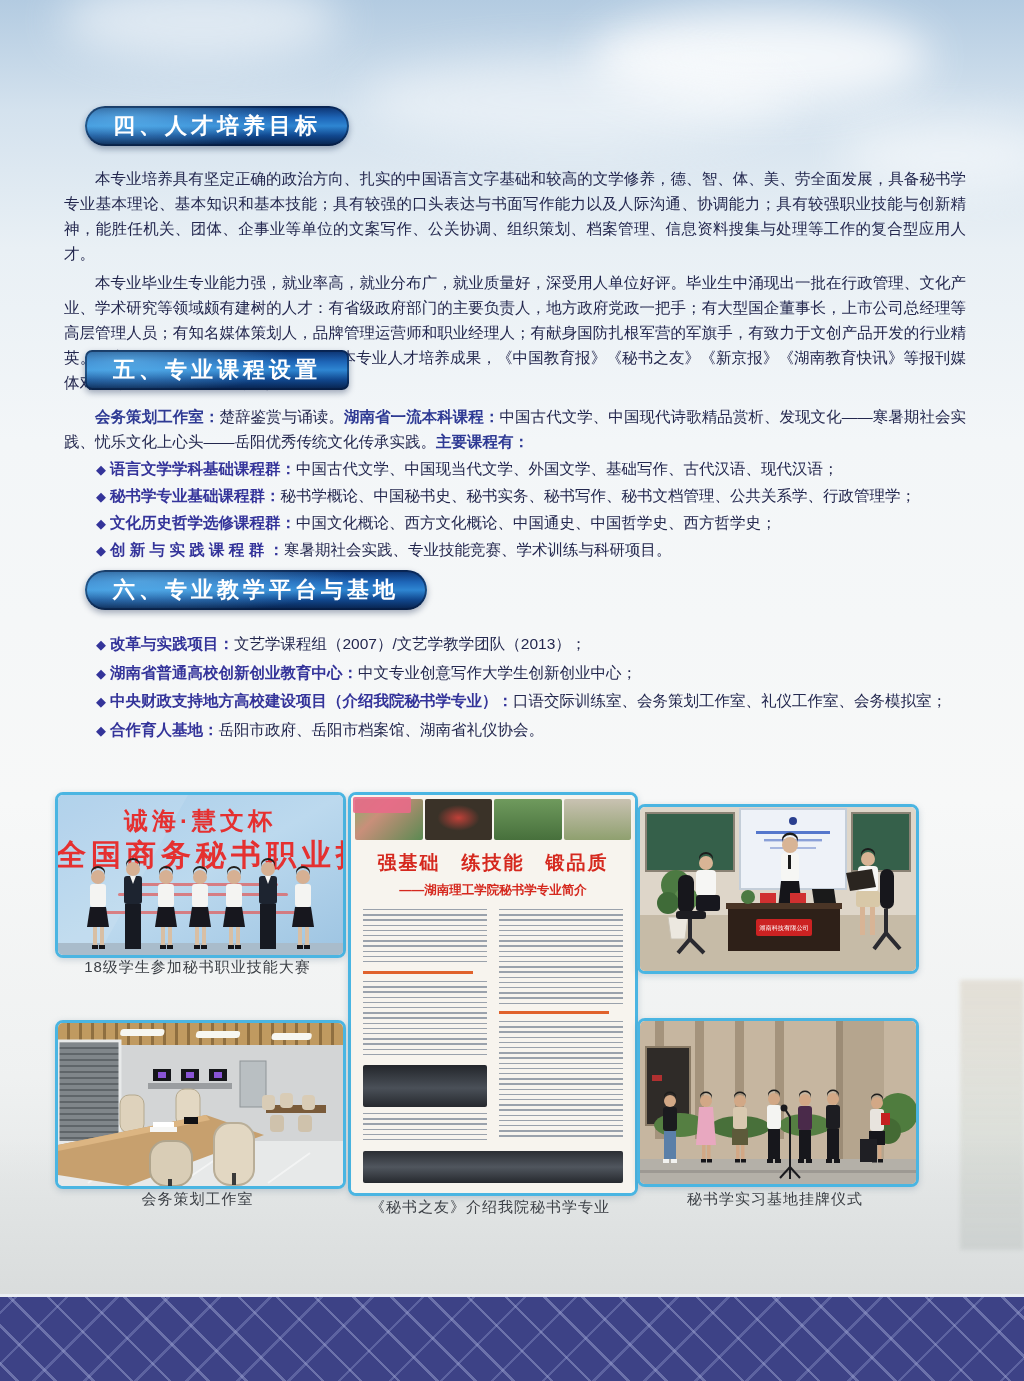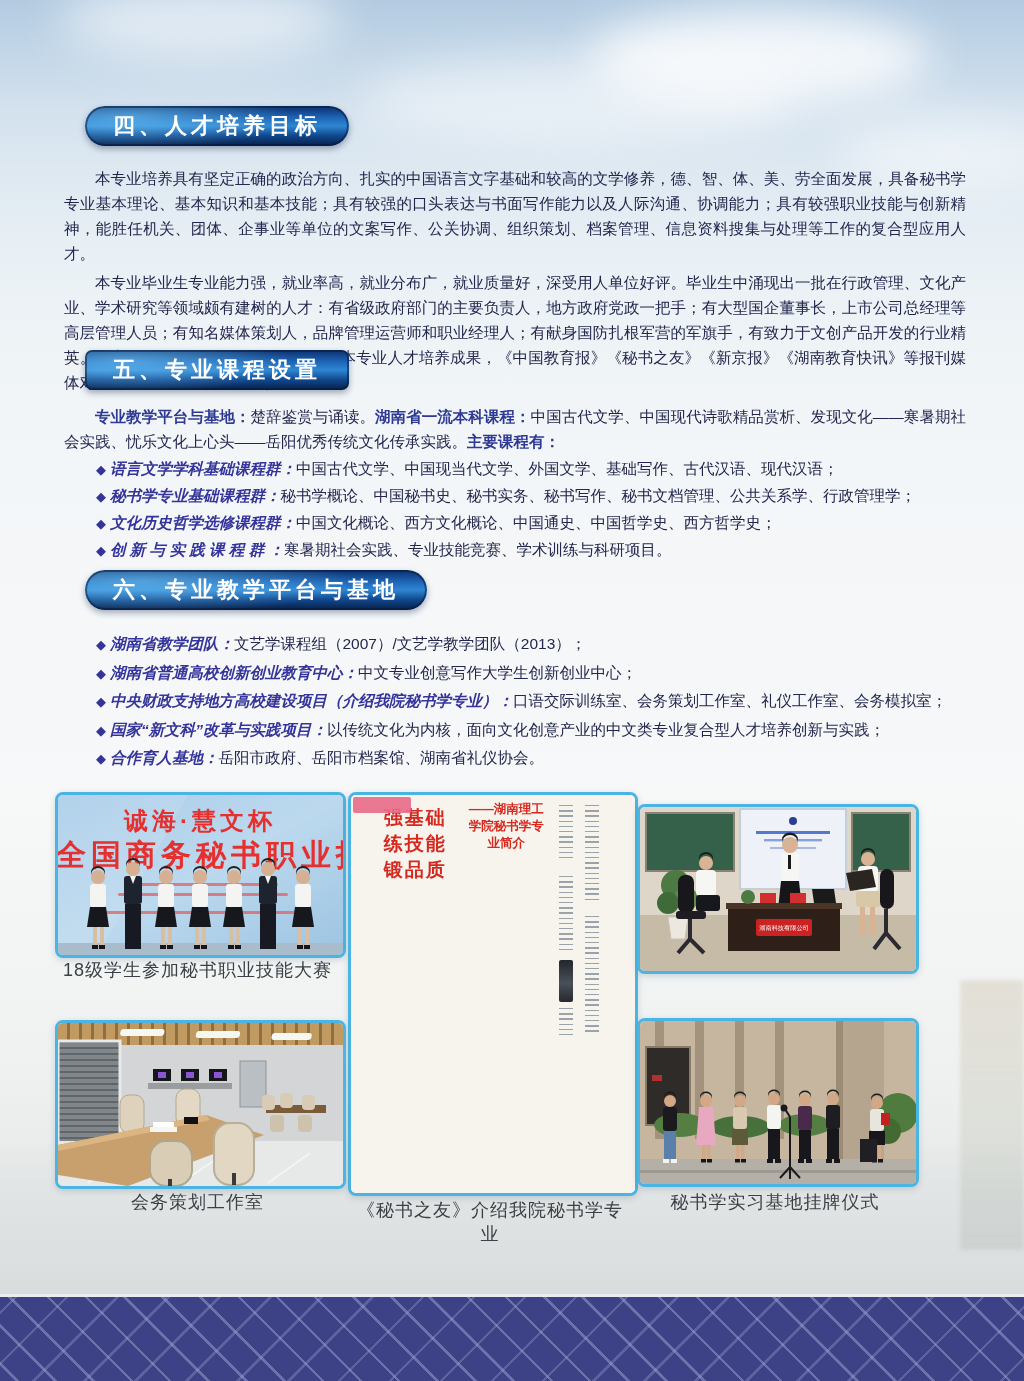--- a/index.html
+++ b/index.html
@@ -26,29 +26,29 @@
       radial-gradient(130% 170% at 16% 28%,rgba(125,212,255,.55) 0%,rgba(125,212,255,0) 48%),
       linear-gradient(180deg,#0b2f6b 0%,#1e66b8 30%,#2e86d2 50%,#11488f 74%,#071f47 100%);
     box-shadow:0 3px 6px rgba(10,30,70,.35), inset 0 0 0 2px rgba(6,25,60,.55);}
   .textblock{position:absolute;left:64px;width:902px;color:#23274e;font-size:15.5px;line-height:25px;text-align:justify;}
   .textblock p{margin:0 0 4px 0;text-indent:2em;}
   .lead{color:#2e3a94;font-weight:bold;}
   .bullets{position:absolute;left:96px;width:872px;font-size:15.5px;}
   .bline{display:block;line-height:26px;white-space:nowrap;}
   .b6 .bline{line-height:27.5px;}
   .diamond{color:#34349a;font-size:13px;margin-right:4px;}
-  .blabel{color:#34349a;font-weight:bold;font-style:italic;}
+  .blabel{color:#34349a;font-weight:bold;}
   .btext{color:#23274e;}
   .photo{position:absolute;border:3px solid #4ab5e2;border-radius:8px;overflow:hidden;background:#fff;
     box-shadow:0 2px 6px rgba(80,110,140,.25);}
   .photo svg{display:block;}
-  .caption{position:absolute;text-align:center;color:#3c4046;font-size:18px;letter-spacing:1px;}
+  .caption{position:absolute;text-align:center;color:#3c4046;font-size:15px;letter-spacing:1px;}
   svg text{font-family:"Liberation Sans","DejaVu Sans",sans-serif;}
   
-  .mag{position:absolute;inset:0;background:#f7f4ee;display:flex;}
+  .mag{position:absolute;inset:0;background:#f7f4ee;display:flex;flex-direction:column;}
   .mag-strip{height:56px;display:flex;gap:2px;padding:4px 4px 0 4px;position:relative;}
   .mag-strip>div{flex:1;border-radius:2px;}
   .sa{background:linear-gradient(135deg,#86b06d 0%,#c98f7a 35%,#5b8a52 100%);}
   .sb{background:radial-gradient(42% 42% at 50% 46%,#c04038 0%,#3a3228 75%);}
   .sc{background:linear-gradient(180deg,#6f9a5d 0%,#47703c 100%);}
   .sd{background:linear-gradient(180deg,#c9c2b2 0%,#8fa06f 100%);}
   .strip-badge{position:absolute !important;left:2px;top:2px;width:58px;height:16px;background:#e86a88;border-radius:2px;opacity:.9;flex:none !important;}
   .mag-title{color:#d5281e;font-weight:bold;font-size:19px;text-align:center;margin-top:10px;letter-spacing:2px;}
   .mag-subtitle{color:#d5281e;font-size:12.5px;text-align:center;margin-top:6px;font-weight:bold;}
   .mag-cols{flex:1;display:flex;gap:12px;padding:10px 12px 4px 12px;}
@@ -75,37 +75,36 @@
   </div>
   <div class="textblock" style="top:166px;">
     <p>本专业培养具有坚定正确的政治方向、扎实的中国语言文字基础和较高的文学修养，德、智、体、美、劳全面发展，具备秘书学专业基本理论、基本知识和基本技能；具有较强的口头表达与书面写作能力以及人际沟通、协调能力；具有较强职业技能与创新精神，能胜任机关、团体、企事业等单位的文案写作、公关协调、组织策划、档案管理、信息资料搜集与处理等工作的复合型应用人才。</p>
     <p>本专业毕业生专业能力强，就业率高，就业分布广，就业质量好，深受用人单位好评。毕业生中涌现出一批在行政管理、文化产业、学术研究等领域颇有建树的人才：有省级政府部门的主要负责人，地方政府党政一把手；有大型国企董事长，上市公司总经理等高层管理人员；有知名媒体策划人，品牌管理运营师和职业经理人；有献身国防扎根军营的军旗手，有致力于文创产品开发的行业精英。教育部网站“传承的力量”栏目展示了本专业人才培养成果，《中国教育报》《秘书之友》《新京报》《湖南教育快讯》等报刊媒体对本专业办学经验进行专题报道。</p>
   </div>
 
   <div class="pill" style="top:350px;border-radius:7px;">
     <span>五、专业课程设置</span>
   </div>
   <div class="textblock" style="top:404px;">
-    <p><span class="lead">专业教学平台与基地：</span><span>楚辞鉴赏与诵读。</span><span class="lead">湖南省一流本科课程：</span><span>中国古代文学、中国现代诗歌精品赏析、发现文化——寒暑期社会实践、忧乐文化上心头——岳阳优秀传统文化传承实践。</span><span class="lead">主要课程有：</span></p>
+    <p><span class="lead">会务策划工作室：</span><span>楚辞鉴赏与诵读。</span><span class="lead">湖南省一流本科课程：</span><span>中国古代文学、中国现代诗歌精品赏析、发现文化——寒暑期社会实践、忧乐文化上心头——岳阳优秀传统文化传承实践。</span><span class="lead">主要课程有：</span></p>
   </div>
   <div class="bullets" style="top:456px;">
     <div class="bline"><span class="diamond">◆</span><span class="blabel">语言文学学科基础课程群：</span><span class="btext">中国古代文学、中国现当代文学、外国文学、基础写作、古代汉语、现代汉语；</span></div>
     <div class="bline"><span class="diamond">◆</span><span class="blabel">秘书学专业基础课程群：</span><span class="btext">秘书学概论、中国秘书史、秘书实务、秘书写作、秘书文档管理、公共关系学、行政管理学；</span></div>
     <div class="bline"><span class="diamond">◆</span><span class="blabel">文化历史哲学选修课程群：</span><span class="btext">中国文化概论、西方文化概论、中国通史、中国哲学史、西方哲学史；</span></div>
     <div class="bline"><span class="diamond">◆</span><span class="blabel">创 新 与 实 践 课 程 群 ：</span><span class="btext">寒暑期社会实践、专业技能竞赛、学术训练与科研项目。</span></div>
   </div>
 
   <div class="pill" style="top:570px;">
     <span>六、专业教学平台与基地</span>
   </div>
   <div class="bullets b6" style="top:630px;">
-    <div class="bline"><span class="diamond">◆</span><span class="blabel">湖南省教学团队：</span><span class="btext">文艺学课程组（2007）/文艺学教学团队（2013）；</span></div>
+    <div class="bline"><span class="diamond">◆</span><span class="blabel">改革与实践项目：</span><span class="btext">文艺学课程组（2007）/文艺学教学团队（2013）；</span></div>
     <div class="bline"><span class="diamond">◆</span><span class="blabel">湖南省普通高校创新创业教育中心：</span><span class="btext">中文专业创意写作大学生创新创业中心；</span></div>
     <div class="bline"><span class="diamond">◆</span><span class="blabel">中央财政支持地方高校建设项目（介绍我院秘书学专业）：</span><span class="btext">口语交际训练室、会务策划工作室、礼仪工作室、会务模拟室；</span></div>
-    <div class="bline"><span class="diamond">◆</span><span class="blabel">国家“新文科”改革与实践项目：</span><span class="btext">以传统文化为内核，面向文化创意产业的中文类专业复合型人才培养创新与实践；</span></div>
     <div class="bline"><span class="diamond">◆</span><span class="blabel">合作育人基地：</span><span class="btext">岳阳市政府、岳阳市档案馆、湖南省礼仪协会。</span></div>
   </div>
 
   <div class="photo" style="left:55px;top:792px;width:285px;height:160px;">
     <svg viewBox="0 0 285 160" width="285" height="160">
       <defs>
         <linearGradient id="bg1" x1="0" y1="0" x2="1" y2="1">
           <stop offset="0" stop-color="#a9cde9"></stop>
             <stop offset=".5" stop-color="#bcd9ee"></stop>
             <stop offset="1" stop-color="#9dc4e2"></stop>

